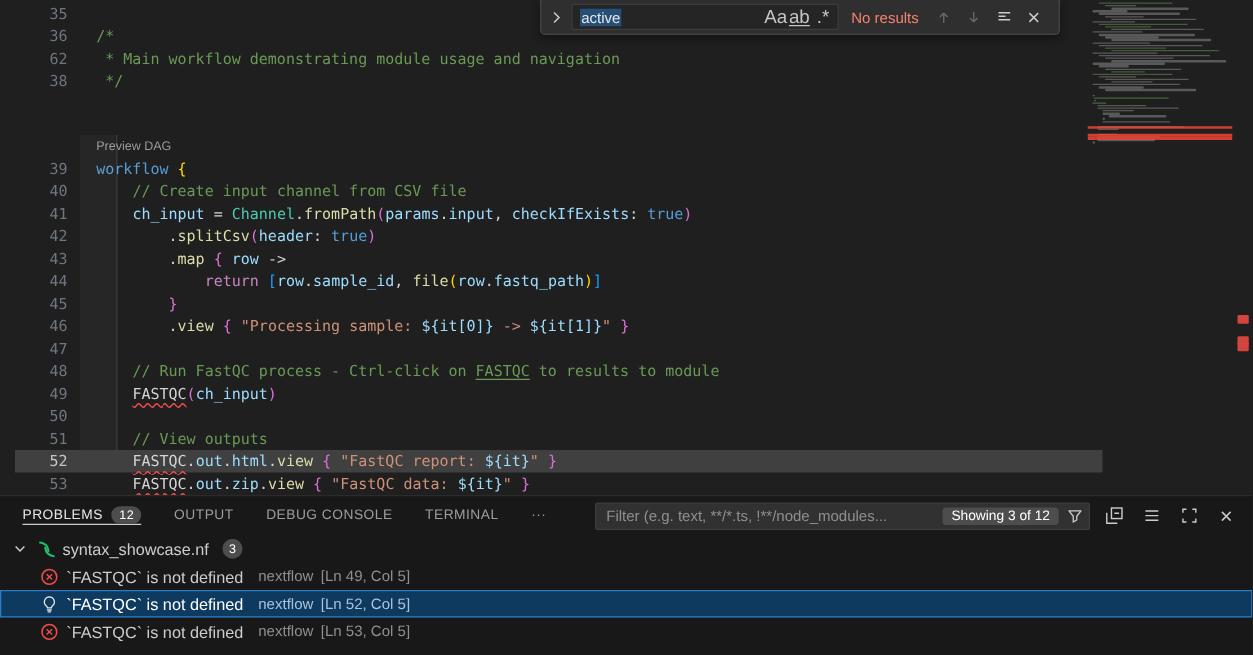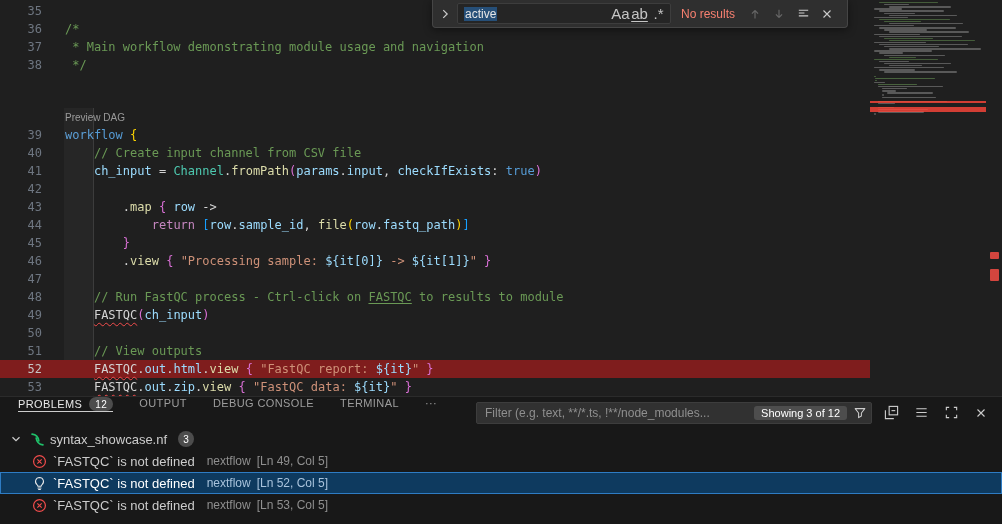--- a/index.html
+++ b/index.html
@@ -3,23 +3,23 @@
 <meta charset="utf-8">
 <style>
   * { margin:0; padding:0; box-sizing:border-box; }
   html,body { background:#1f1f1f; }
   body { font-family:"Liberation Sans", sans-serif; }
 
   .window { position:relative; width:1002px; height:524px; background:#1f1f1f; overflow:hidden; color:#ccc; }
 
   
   .editor { position:absolute; top:0; left:0; right:0; height:396px; overflow:hidden; }
-  .code-rows { position:absolute; top:2px; left:0; width:870px; font-family:"DejaVu Sans Mono", monospace; font-size:12px; line-height:18px; }
+  .code-rows { position:absolute; top:2px; left:12px; width:870px; font-family:"DejaVu Sans Mono", monospace; font-size:12px; line-height:18px; }
   .row { display:flex; height:18px; }
-  .row.cur { background:#7f1d1d; }
+  .row.cur { background:#404040; }
   .num { width:55px; padding-right:13px; text-align:right; color:#6e7681; flex:none; }
   .row.cur .num { color:#c6c6c6; }
   .txt { white-space:pre; padding-left:10px; color:#d4d4d4; }
   .codelens { height:16px; line-height:16px; padding-left:65px; font-size:10px; color:#999999; font-family:"Liberation Sans", sans-serif; cursor:pointer;margin-top:36px; }
 
   .indent-band { position:absolute; left:64px; top:108px; width:30px; height:252px;
     background:rgba(255,255,255,.035); border-right:1px solid rgba(255,255,255,.10); pointer-events:none; }
 
   .tk-c  { color:#6a9955; }
   .tk-k  { color:#569cd6; }
@@ -56,21 +56,21 @@
   .ftoggle { width:19px; height:17px; display:flex; align-items:center; justify-content:center;
     font-size:15px; color:#c5c5c5; border-radius:3px; }
   .ftoggle.ww { text-decoration:underline; text-underline-offset:2px; }
   .fres { color:#f88070; font-size:12px; margin:0 6px; white-space:nowrap; }
   .fbtn { width:20px; height:20px; display:flex; align-items:center; justify-content:center; border-radius:3px; }
   .fbtn.dim { opacity:.35; }
 
   
   .panel { position:absolute; left:0; right:0; bottom:0; height:128px; background:#181818; border-top:1px solid #2b2b2b; }
   .phead { height:31px; display:flex; align-items:stretch; }
-  .ptabs { display:flex; gap:26px; padding-left:18px; align-items:flex-start; }
+  .ptabs { display:flex; gap:26px; padding-left:18px; align-items:center; }
   .ptab { display:flex; align-items:center; gap:7px; font-size:11px; letter-spacing:.4px; color:#9d9d9d;
     border-bottom:1px solid transparent; cursor:pointer; }
   .ptab.active { color:#e7e7e7; border-bottom-color:#cccccc; }
   .badge { background:#4d4d4d; color:#ffffff; font-size:10px; border-radius:9px; padding:1.5px 6px; }
   .pright { display:flex; align-items:center; gap:8px; margin-left:auto; padding-right:10px; }
   .pfilter { width:396px; height:22px; background:#313131; border:1px solid #3d3d3d; border-radius:2px;
     display:flex; align-items:center; gap:6px; padding:0 4px 0 8px; overflow:hidden; }
   .pplace { color:#8f8f8f; font-size:12px; flex:1; white-space:nowrap; overflow:hidden; }
   .pshow { background:#4d4d4d; color:#ffffff; font-size:11px; padding:1px 7px; border-radius:3px; white-space:nowrap; }
   .pfunnel { display:flex; }
@@ -99,21 +99,21 @@
     <div class="code-rows" id="code-rows">
         <div class="row">
           <span class="num">35</span>
           <span class="txt"></span>
         </div>
         <div class="row">
           <span class="num">36</span>
           <span class="txt"><span class="tk-c">/*</span></span>
         </div>
         <div class="row">
-          <span class="num">37</span>
+          <span class="num">62</span>
           <span class="txt"><span class="tk-c"> * Main workflow demonstrating module usage and navigation</span></span>
         </div>
         <div class="row">
           <span class="num">38</span>
           <span class="txt"><span class="tk-c"> */</span></span>
         </div>
         <div class="codelens">Preview DAG</div>
         <div class="row">
           <span class="num">39</span>
           <span class="txt"><span class="tk-k">workflow</span><span class="tk-t"> </span><span class="tk-b1">{</span></span>
@@ -121,20 +121,21 @@
         <div class="row">
           <span class="num">40</span>
           <span class="txt"><span class="tk-t">    </span><span class="tk-c">// Create input channel from CSV file</span></span>
         </div>
         <div class="row">
           <span class="num">41</span>
           <span class="txt"><span class="tk-t">    </span><span class="tk-v">ch_input</span><span class="tk-t"> = </span><span class="tk-ty">Channel</span><span class="tk-t">.</span><span class="tk-fn">fromPath</span><span class="tk-b2">(</span><span class="tk-v">params</span><span class="tk-t">.</span><span class="tk-v">input</span><span class="tk-t">, </span><span class="tk-v">checkIfExists</span><span class="tk-t">: </span><span class="tk-k">true</span><span class="tk-b2">)</span></span>
         </div>
         <div class="row">
           <span class="num">42</span>
+          <span class="txt"><span class="tk-t">        .</span><span class="tk-fn">splitCsv</span><span class="tk-b2">(</span><span class="tk-v">header</span><span class="tk-t">: </span><span class="tk-k">true</span><span class="tk-b2">)</span></span>
         </div>
         <div class="row">
           <span class="num">43</span>
           <span class="txt"><span class="tk-t">        .</span><span class="tk-fn">map</span><span class="tk-t"> </span><span class="tk-b2">{</span><span class="tk-t"> </span><span class="tk-v">row</span><span class="tk-t"> -&gt;</span></span>
         </div>
         <div class="row">
           <span class="num">44</span>
           <span class="txt"><span class="tk-t">            </span><span class="tk-kc">return</span><span class="tk-t"> </span><span class="tk-b3">[</span><span class="tk-v">row</span><span class="tk-t">.</span><span class="tk-v">sample_id</span><span class="tk-t">, </span><span class="tk-fn">file</span><span class="tk-b1">(</span><span class="tk-v">row</span><span class="tk-t">.</span><span class="tk-v">fastq_path</span><span class="tk-b1">)</span><span class="tk-b3">]</span></span>
         </div>
         <div class="row">

